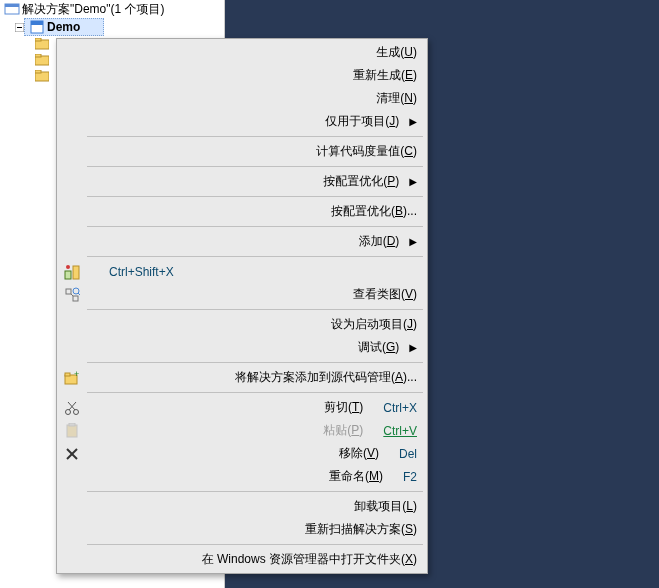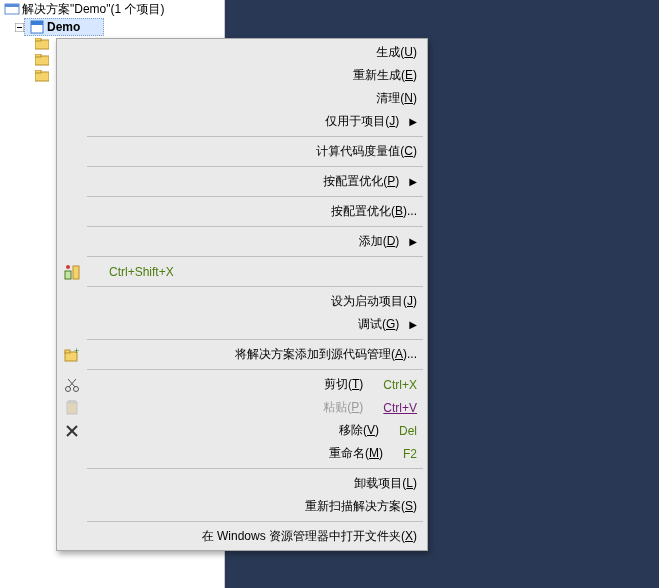--- a/index.html
+++ b/index.html
@@ -68,22 +68,22 @@
     padding-right:8px;
     color:#000;
   }
   .cm-item.disabled { color:#9a9a9a; }
   .cm-item .cm-icon {
     position:absolute; left:4px; top:3px;
     width:18px; height:18px;
     display:flex; align-items:center; justify-content:center;
   }
   .cm-label { flex:1;text-align:right; }
-  .cm-shortcut { color:#4d7c0f; padding-left:20px; }
-  .cm-item.disabled .cm-shortcut { color:#701a75;text-decoration:underline; }
+  .cm-shortcut { color:#0c4a6e; padding-left:20px; }
+  .cm-item.disabled .cm-shortcut { color:#15803d;text-decoration:underline; }
   .cm-sub { margin-left:auto; padding-left:10px; color:#000; font-size:10px; }
   .cm-sep {
     height:1px;
     margin: 3px 2px 3px 28px;
     background:#c0c0c0;
   }
   .u { text-decoration: underline; }
   svg { display:block; }
 </style>
 </head>
@@ -191,20 +191,32 @@
   <div class="cm-item">
     <span class="cm-icon">
         <svg width="16" height="16">
           <rect x="1" y="7" width="6" height="8" fill="#c7e3a5" stroke="#4a7a1f"></rect>
           <rect x="9" y="2" width="6" height="13" fill="#f6d26b" stroke="#b8902b"></rect>
           <circle cx="4" cy="3" r="2" fill="#d23a3a"></circle>
         </svg>
       </span>
     <span class="cm-shortcut">Ctrl+Shift+X</span>
   </div>
+  <div class="cm-item">
+    <span class="cm-icon">
+        <svg width="16" height="16">
+          <rect x="2" y="2" width="5" height="5" fill="none" stroke="#777"></rect>
+          <rect x="9" y="9" width="5" height="5" fill="none" stroke="#777"></rect>
+          <line x1="7" y1="7" x2="9" y2="9" stroke="#777"></line>
+          <circle cx="12" cy="4" r="3" fill="none" stroke="#4a88d6"></circle>
+          <line x1="14" y1="6" x2="16" y2="8" stroke="#4a88d6"></line>
+        </svg>
+      </span>
+    <span class="cm-label"><span>查看类图(</span><span class="u">V</span><span>)</span></span>
+  </div>
   <div class="cm-sep"></div>
 
   <div class="cm-item">
     <span class="cm-label"><span>设为启动项目(</span><span class="u">J</span><span>)</span></span>
   </div>
   <div class="cm-item">
     <span class="cm-label"><span>调试(</span><span class="u">G</span><span>)</span></span>
     <span class="cm-sub">▶</span>
   </div>
   <div class="cm-sep"></div>

